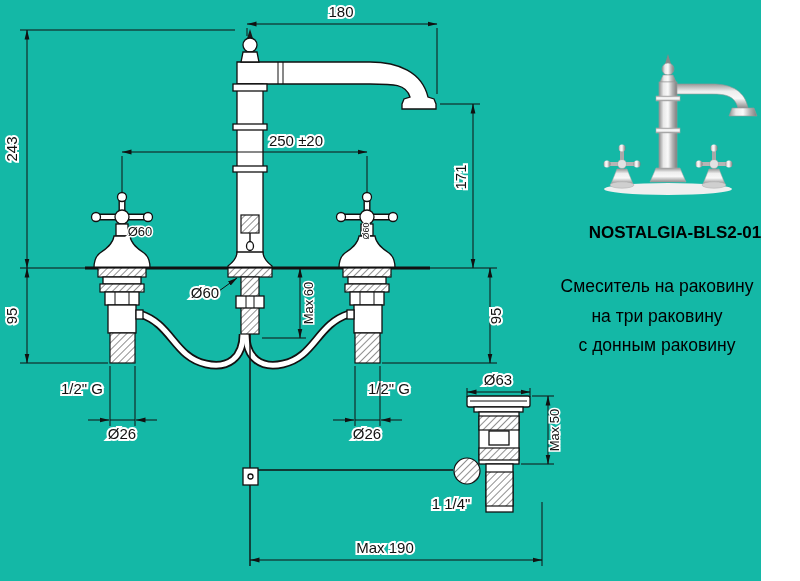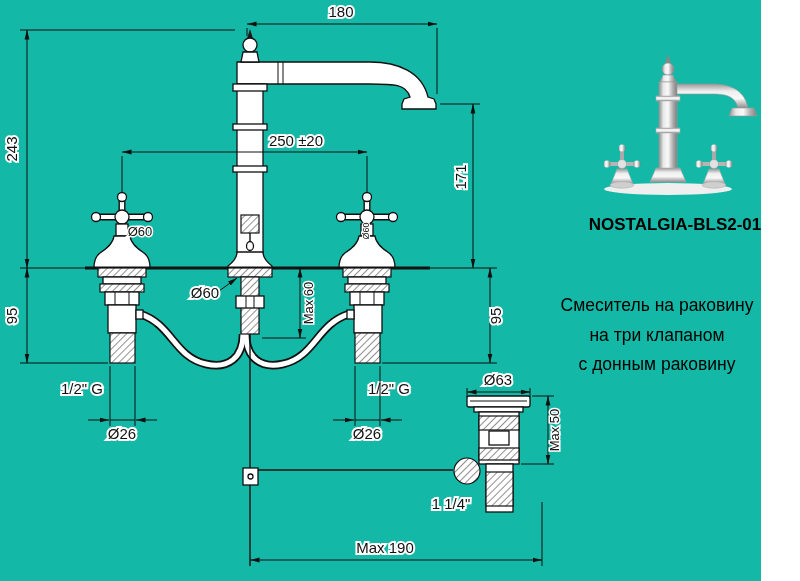--- a/index.html
+++ b/index.html
@@ -1,23 +1,23 @@
 <!DOCTYPE html>
 <html><head>
 <meta charset="utf-8">
 <style>
   * { margin:0; padding:0; box-sizing:border-box; }
   html,body { background:#fff; }
   body { font-family:"Liberation Sans", sans-serif; }
   .page { position:relative; width:761px; height:581px; background:#14b8a6; overflow:hidden; }
   .page > svg { position:absolute; left:0; top:0; }
-  .model-title { position:absolute; left:563px; top:215px; width:224px; text-align:center;
+  .model-title { position:absolute; left:563px; top:223px; width:224px; text-align:center;
                  font-size:17px; font-weight:700; color:#000; }
   .desc { position:absolute; left:526px; top:272px; width:262px; text-align:center;
-          font-size:17.5px; line-height:29.5px; color:#000;margin-top:19px; }
+          font-size:17.5px; line-height:29.5px; color:#000; }
   svg text { font-family:"Liberation Sans", sans-serif; fill:#111; }
   .dim    { font-size:15px; paint-order:stroke; stroke:#fff; stroke-width:4px; }
   .dim-sm { font-size:13px; paint-order:stroke; stroke:#fff; stroke-width:3px; }
   .dim-xs { font-size:9px;  paint-order:stroke; stroke:#fff; stroke-width:2px; }
   .ln  { stroke:#111; stroke-width:1; fill:none; }
   .ln2 { stroke:#111; stroke-width:1.4; fill:none; }
   .thick { stroke:#111; stroke-width:2.8; fill:none; }
   .part  { fill:#fff; stroke:#111; stroke-width:1.3; }
   .hatch { fill:url(#hatch); stroke:#111; stroke-width:1.2; }
   .spoke-b { stroke:#111; stroke-width:7; fill:none; stroke-linecap:round; }
@@ -277,17 +277,17 @@
       <circle cx="714" cy="164" r="4.5" fill="#e2e2e2" stroke="#9a9a9a" stroke-width="0.6"></circle>
       <path d="M709,169 L719,169 L725,184 L703,184 Z" fill="url(#chromeV)" stroke="#aaa" stroke-width="0.5"></path>
       <ellipse cx="714" cy="185" rx="12" ry="3.2" fill="#cfcfcf" stroke="#aaa" stroke-width="0.5"></ellipse>
     </g>
   </g>
 </svg>
 
 <div class="model-title">NOSTALGIA-BLS2-01</div>
 <div class="desc">
   <div>Смеситель на раковину</div>
-  <div>на три клапаном</div>
+  <div>на три раковину</div>
   <div>с донным раковину</div>
 </div>
 
 </div>
 
 </body></html>

